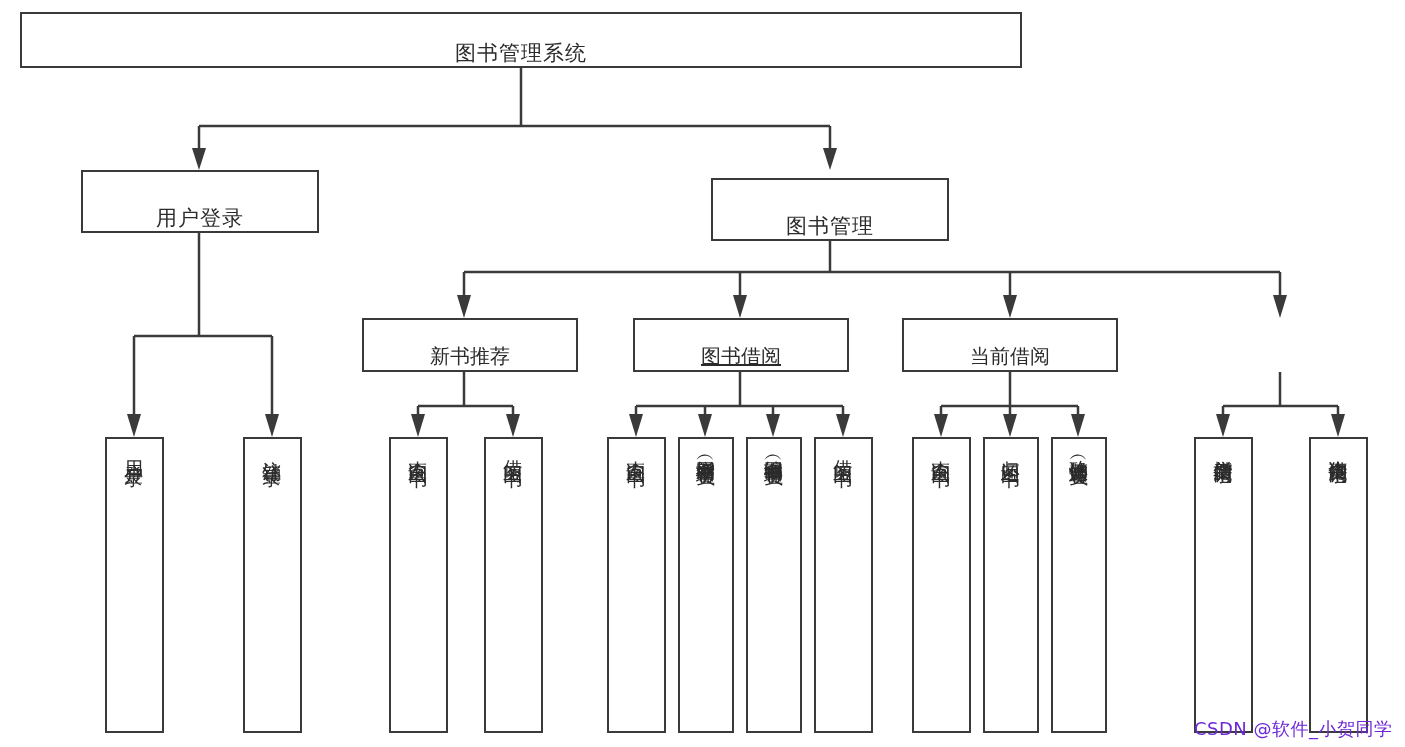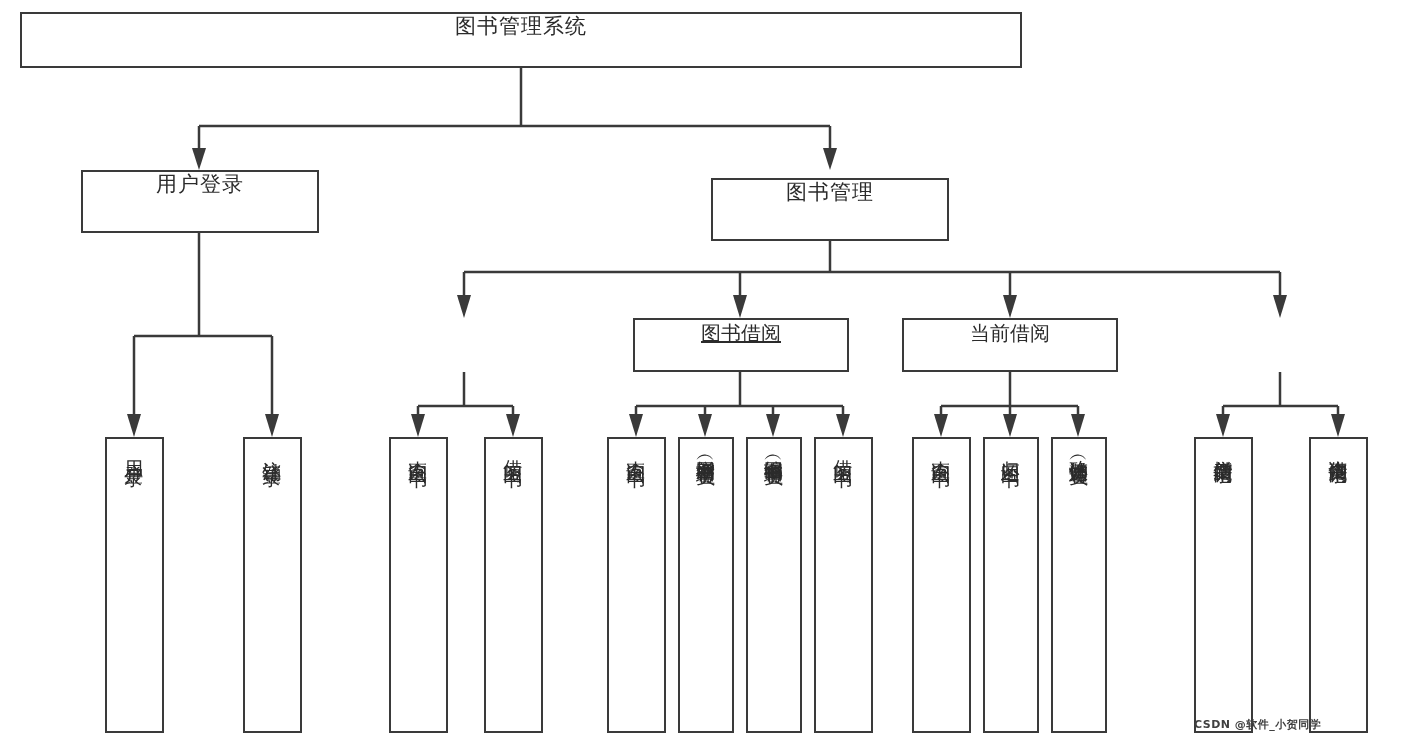--- a/index.html
+++ b/index.html
@@ -1,29 +1,29 @@
 <!DOCTYPE html>
 <html><head>
 <meta charset="utf-8">
 <style>
   html,body{margin:0;padding:0;background:#ffffff;}
   body{font-family:"DejaVu Sans","Liberation Sans",sans-serif;}
   #canvas{position:relative;width:1405px;height:747px;background:#ffffff;overflow:hidden;}
   .box{position:absolute;box-sizing:border-box;border:2.5px solid #3a3a3a;background:#ffffff;
-       display:flex;align-items:flex-start;justify-content:center;color:#2b2b2b;}
+       display:flex;align-items:flex-end;justify-content:center;color:#2b2b2b;}
   .box.h{font-size:21px;letter-spacing:1px;line-height:1.2;}
   .box.lvl3{font-size:20px;}
   .box.leaf{font-size:19px;align-items:flex-start;padding-top:6px;}
   .vtext{writing-mode:vertical-rl;text-orientation:upright;letter-spacing:3px;
          line-height:1.08;white-space:nowrap;}
   .vtext.tight{letter-spacing:1px;line-height:1.0;}
   svg.links{position:absolute;left:0;top:0;width:1405px;height:747px;pointer-events:none;}
   .ln{stroke:#3a3a3a;stroke-width:2.5;fill:none;}
   .ahead{fill:#3a3a3a;}
-  .wm{position:absolute;font-size:11px;color:#404040;letter-spacing:0.5px;white-space:nowrap;font-weight:bold;}
+  .wm{position:absolute;font-size:18px;color:#6d28d9;letter-spacing:0.5px;white-space:nowrap;}
 </style>
 </head>
 <body>
 
 <div id="canvas">
 
   <svg class="links" viewBox="0 0 1405 747">
 
     <path class="ln" d="M521,68 L521,126"></path>
 
@@ -92,20 +92,23 @@
     <span>图书管理系统</span>
   </div>
 
   <div class="box h" style="left:81px;top:170px;width:238px;height:63px;">
     <span>用户登录</span>
   </div>
   <div class="box h" style="left:711px;top:170px;width:238px;height:63px;margin-top:8px;">
     <span>图书管理</span>
   </div>
 
+  <div class="box lvl3" style="left:362px;top:318px;width:216px;height:54px;">
+    <span>新书推荐</span>
+  </div>
   <div class="box lvl3" style="left:633px;top:318px;width:216px;height:54px;text-decoration:underline;">
     <span>图书借阅</span>
   </div>
   <div class="box lvl3" style="left:902px;top:318px;width:216px;height:54px;">
     <span>当前借阅</span>
   </div>
 
   <div class="box leaf" style="left:105px;top:437px;width:59px;height:296px;">
     <span class="vtext">用户登录</span>
   </div>

